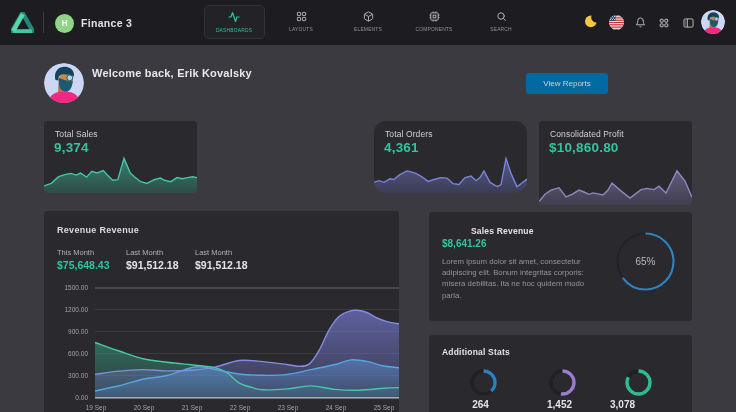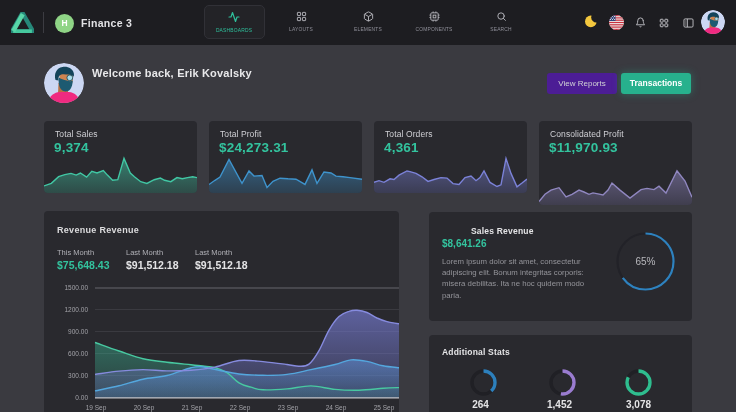--- a/index.html
+++ b/index.html
@@ -178,50 +178,41 @@
         </g>
       </symbol>
     </defs>
   </svg>
 
   <svg class="abs" style="left:44px;top:63px" width="40" height="40" viewBox="0 0 40 40">
       <use href="#person"></use>
     </svg>
   <div class="abs" style="left:92px;top:67px;font-size:11px;font-weight:bold;color:#e8e8ea;letter-spacing:.2px;">Welcome back, Erik Kovalsky</div>
 
-  <div class="abs" style="left:547px;top:73px;width:70px;height:21px;background:#4c1d95;border-radius:3px;color:#d2d2d6;font-size:8px;text-align:center;line-height:21px;">View Reports</div>
-  <div class="abs" style="left:621px;top:73px;width:70px;height:21px;background:#27b18d;border-radius:3px;color:#fff;font-size:8.5px;font-weight:bold;text-align:center;line-height:21px;box-shadow:0 0 9px rgba(38,179,142,.4);">Transactions</div>
+  <div class="abs" style="left:526px;top:73px;width:82px;height:21px;background:#0369a1;border-radius:3px;color:#d2d2d6;font-size:8px;text-align:center;line-height:21px;">View Reports</div>
 
   <div class="card" style="left:44px;top:121px;width:153px;height:72px;overflow:hidden;">
     <div class="statlabel">Total Sales</div>
     <div class="statnum">9,374</div>
     <svg class="spark" width="153" height="40" viewBox="0 0 153 40" preserveAspectRatio="none">
       <path d="M0 32.9 L7.3 30.3 L14.6 23.7 L20.8 21.6 L27 20.4 L32.2 22.1 L36.4 20 L42.6 24.1 L47.8 18.3 L53 20 L59.3 17.5 L63.4 22.1 L68.6 27.3 L73.8 26.7 L80 5.4 L86.3 20 L90.4 23.7 L96.7 28.7 L102.9 30.4 L110.2 26.7 L116.4 25.1 L120.6 27.3 L126.8 28.7 L133 24.6 L138.3 25.7 L143.5 24.6 L148.7 23.7 L153 24.6 L153 40 L0 40 Z" fill="url(#sg1)"></path>
       <path d="M0 32.9 L7.3 30.3 L14.6 23.7 L20.8 21.6 L27 20.4 L32.2 22.1 L36.4 20 L42.6 24.1 L47.8 18.3 L53 20 L59.3 17.5 L63.4 22.1 L68.6 27.3 L73.8 26.7 L80 5.4 L86.3 20 L90.4 23.7 L96.7 28.7 L102.9 30.4 L110.2 26.7 L116.4 25.1 L120.6 27.3 L126.8 28.7 L133 24.6 L138.3 25.7 L143.5 24.6 L148.7 23.7 L153 24.6" fill="none" stroke="#41c7a4" stroke-width="1.4"></path>
     </svg>
   </div>
-  <div class="card" style="left:209px;top:121px;width:153px;height:72px;overflow:hidden;">
-    <div class="statlabel">Total Profit</div>
-    <div class="statnum">$24,273.31</div>
-    <svg class="spark" width="153" height="40" viewBox="0 0 153 40" preserveAspectRatio="none">
-      <path d="M0 31.5 L6 27.3 L11 24.1 L20 6.5 L33 30.4 L40 17.9 L45 23.1 L53 22.5 L58 34.5 L64 28.3 L71 25.2 L79 25.8 L87 26.2 L96 31.4 L103 16.9 L108 30.4 L115 19 L122 20 L127 23.1 L134 23.7 L141 24.6 L153 26.3 L153 40 L0 40 Z" fill="url(#sg2)"></path>
-      <path d="M0 31.5 L6 27.3 L11 24.1 L20 6.5 L33 30.4 L40 17.9 L45 23.1 L53 22.5 L58 34.5 L64 28.3 L71 25.2 L79 25.8 L87 26.2 L96 31.4 L103 16.9 L108 30.4 L115 19 L122 20 L127 23.1 L134 23.7 L141 24.6 L153 26.3" fill="none" stroke="#3e93cc" stroke-width="1.4"></path>
-    </svg>
-  </div>
-  <div class="card" style="left:374px;top:121px;width:153px;height:72px;overflow:hidden;">
+  <div class="card" style="left:374px;top:121px;width:153px;height:72px;overflow:hidden;border-radius:12px;">
     <div class="statlabel">Total Orders</div>
     <div class="statnum">4,361</div>
     <svg class="spark" width="153" height="40" viewBox="0 0 153 40" preserveAspectRatio="none">
       <path d="M0 29.3 L5 27.7 L10 29.3 L16 25.8 L20 26.5 L25 22.2 L33 18 L36 18.6 L42 20.4 L48 23.8 L54 28.4 L60 26.5 L67 24.6 L73 25.1 L79 30.6 L85 31.5 L91 24.6 L97 23.1 L102 27.7 L106 24.6 L110 18 L116 29.4 L123 33.5 L127 31.8 L132 5.4 L137 20.4 L143 33.8 L148 30 L153 26 L153 40 L0 40 Z" fill="url(#sg3)"></path>
       <path d="M0 29.3 L5 27.7 L10 29.3 L16 25.8 L20 26.5 L25 22.2 L33 18 L36 18.6 L42 20.4 L48 23.8 L54 28.4 L60 26.5 L67 24.6 L73 25.1 L79 30.6 L85 31.5 L91 24.6 L97 23.1 L102 27.7 L106 24.6 L110 18 L116 29.4 L123 33.5 L127 31.8 L132 5.4 L137 20.4 L143 33.8 L148 30 L153 26" fill="none" stroke="#7b82d8" stroke-width="1.4"></path>
     </svg>
   </div>
   <div class="card" style="left:539px;top:121px;width:153px;height:84px;overflow:hidden;">
     <div class="statlabel">Consolidated Profit</div>
-    <div class="statnum">$11,970.93</div>
+    <div class="statnum">$10,860.80</div>
     <svg class="spark" width="153" height="40" viewBox="0 0 153 40" preserveAspectRatio="none">
       <path d="M0 36.6 L6 29.3 L12 25.1 L20 22.7 L27 31.9 L33 29.3 L40 25.1 L45 27 L50 29.3 L54 27.9 L59 28.9 L64 30 L69 25 L73 18 L81 25.1 L91 33 L102 24.6 L108 23.4 L115 24.6 L120 21.2 L127 28 L138 5.8 L146 16 L153 32.2 L153 40 L0 40 Z" fill="url(#sg4)"></path>
       <path d="M0 36.6 L6 29.3 L12 25.1 L20 22.7 L27 31.9 L33 29.3 L40 25.1 L45 27 L50 29.3 L54 27.9 L59 28.9 L64 30 L69 25 L73 18 L81 25.1 L91 33 L102 24.6 L108 23.4 L115 24.6 L120 21.2 L127 28 L138 5.8 L146 16 L153 32.2" fill="none" stroke="#9087c0" stroke-width="1.4"></path>
     </svg>
   </div>
 
   <div class="card" style="left:44px;top:211px;width:355px;height:210px;">
     <div class="abs" style="left:13px;top:14px;font-size:9px;font-weight:bold;color:#dcdcde;letter-spacing:.3px;">Revenue Revenue</div>
     <div class="abs" style="left:13px;top:37px;font-size:7.5px;color:#b0b0b6;">This Month</div>
     <div class="abs" style="left:13px;top:48px;font-size:10.5px;font-weight:bold;color:#33c39e;">$75,648.43</div>
@@ -299,15 +290,15 @@
   <svg class="abs" style="left:549px;top:369px" width="27" height="27" viewBox="0 0 27 27">
     <circle cx="13.5" cy="13.5" r="11.5" fill="none" stroke="#202025" stroke-width="3.4"></circle>
     <circle cx="13.5" cy="13.5" r="11.5" fill="none" stroke="#9a7cd0" stroke-width="3.4" stroke-dasharray="37.6 34.6" transform="rotate(-90 13.5 13.5)"></circle>
   </svg>
   <svg class="abs" style="left:625px;top:369px" width="27" height="27" viewBox="0 0 27 27">
     <circle cx="13.5" cy="13.5" r="11.5" fill="none" stroke="#202025" stroke-width="3.4"></circle>
     <circle cx="13.5" cy="13.5" r="11.5" fill="none" stroke="#2fbd8f" stroke-width="3.4" stroke-dasharray="59.3 13" transform="rotate(-90 13.5 13.5)"></circle>
   </svg>
   <div class="abs" style="left:452px;top:399px;width:57px;text-align:center;font-size:10px;font-weight:bold;color:#e4e4e6;">264</div>
   <div class="abs" style="left:531px;top:399px;width:57px;text-align:center;font-size:10px;font-weight:bold;color:#e4e4e6;">1,452</div>
-  <div class="abs" style="left:610px;top:399px;width:57px;text-align:center;font-size:10px;font-weight:bold;color:#e4e4e6;">3,078</div>
+  <div class="abs" style="left:610px;top:399px;width:57px;font-size:10px;font-weight:bold;color:#e4e4e6;">3,078</div>
 
 </div>
 
 </body></html>

